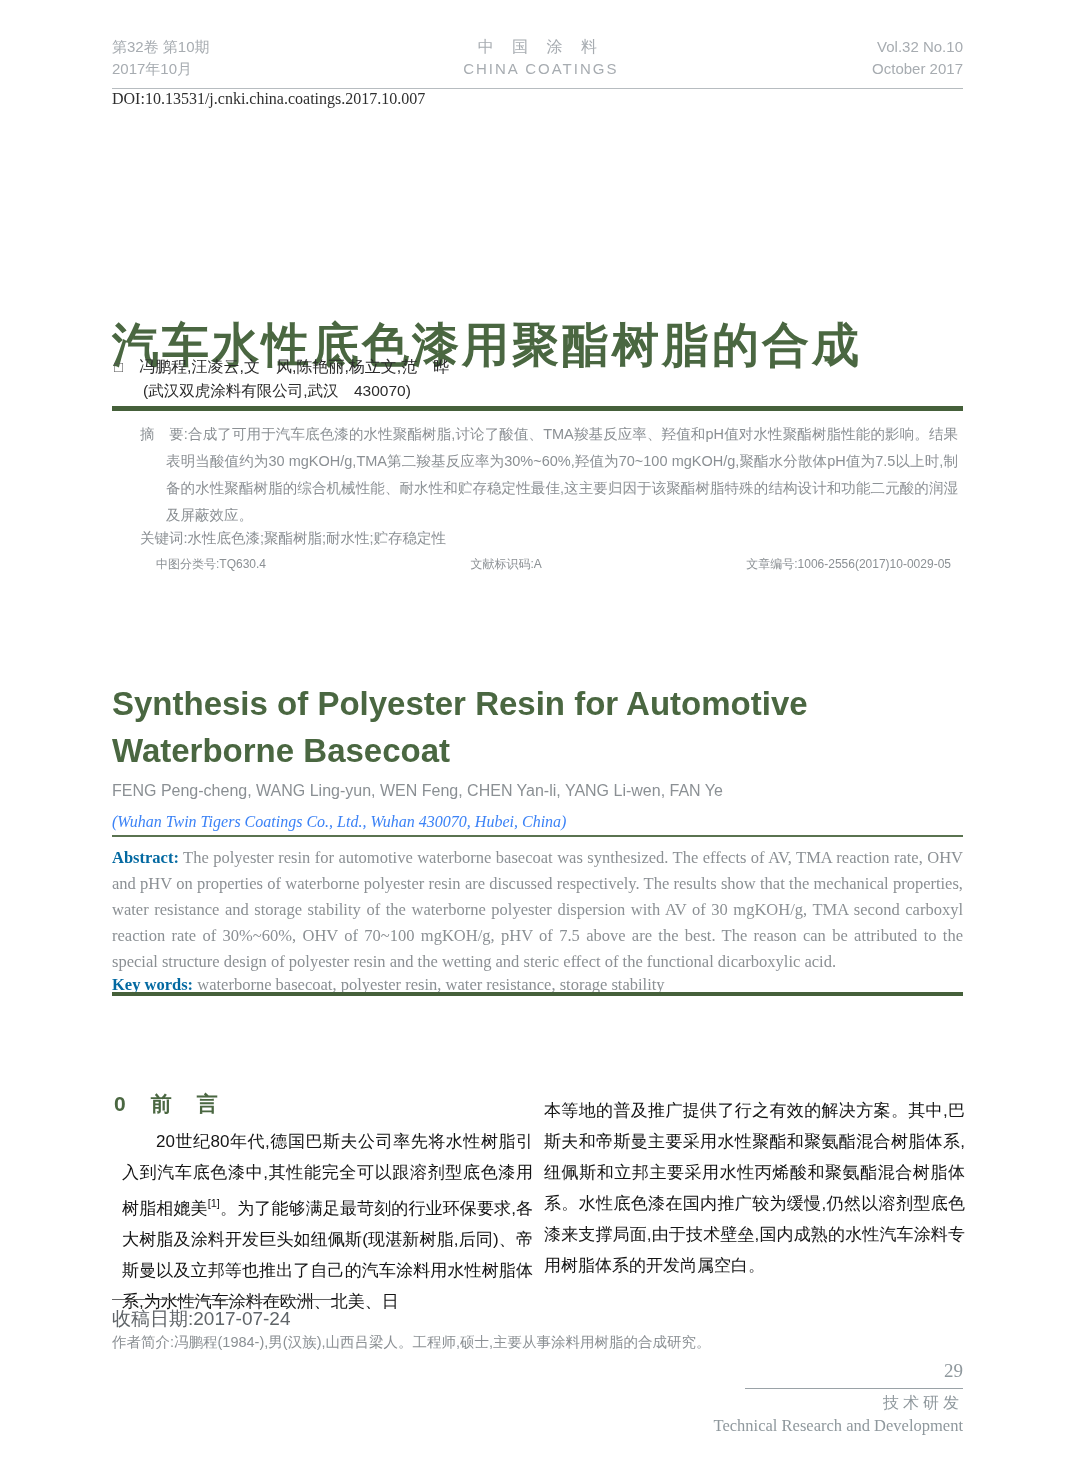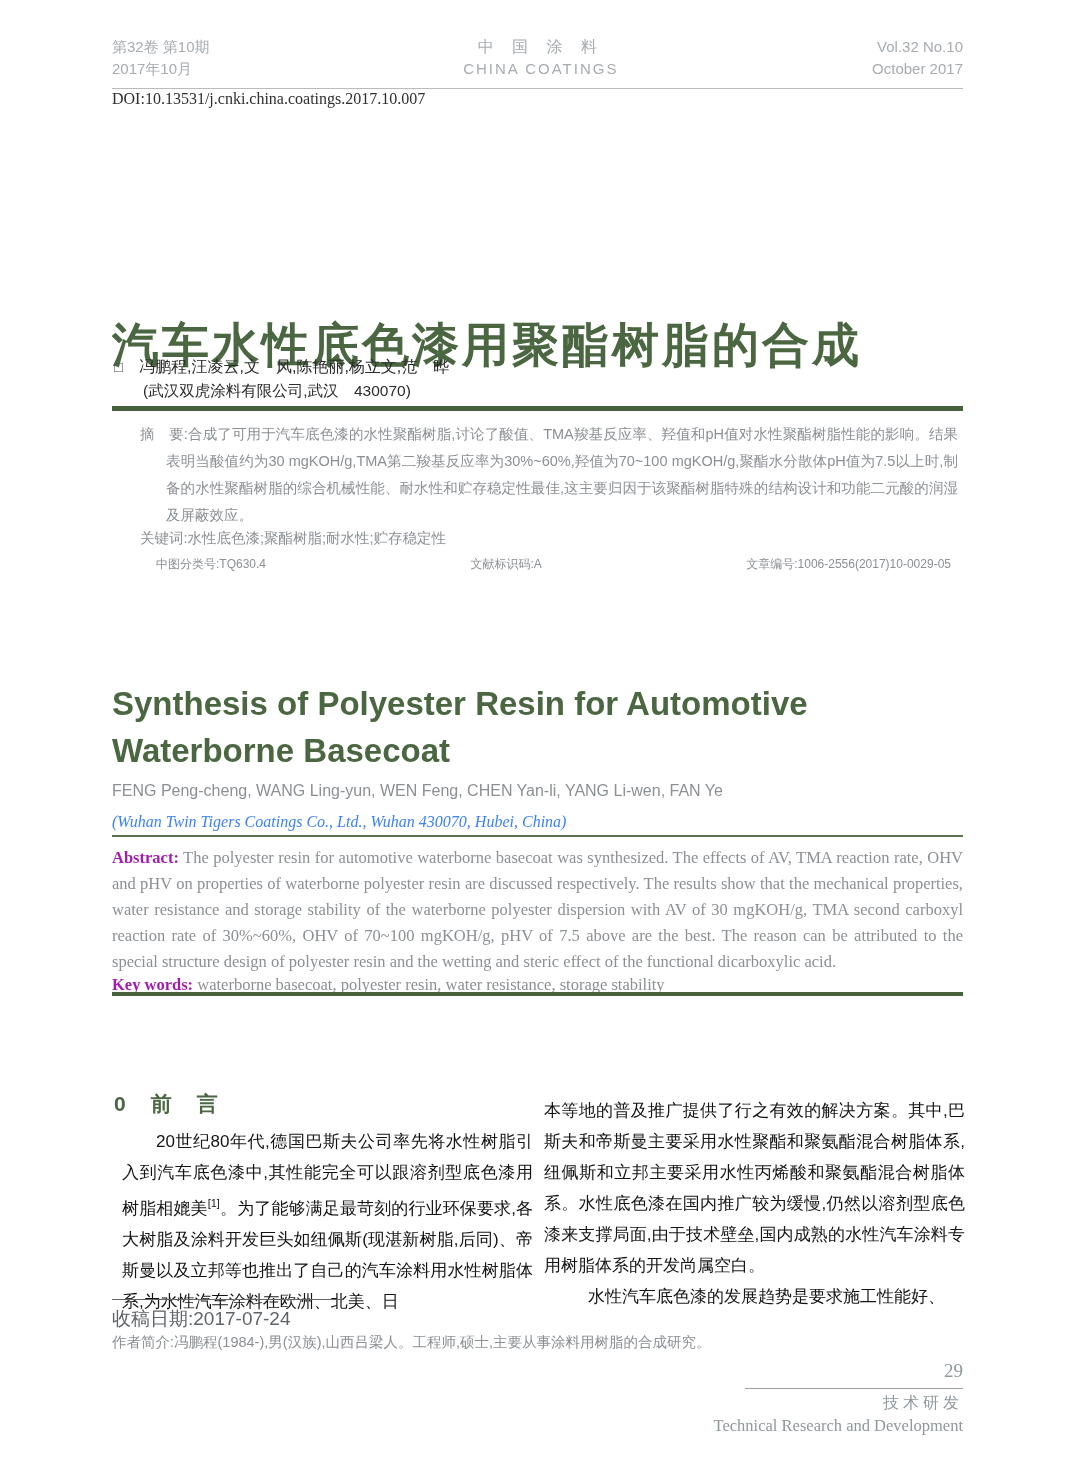--- a/index.html
+++ b/index.html
@@ -61,21 +61,21 @@
   .authors-en { position:absolute; top:782px; left:112px; font-size:16px; color:#8b9094; }
   .affil-en {
     position:absolute; top:813px; left:112px;
     font-family:"Liberation Serif", serif; font-style:italic; font-size:16px; color:#3b82f6;
   }
   .abstract-en {
     position:absolute; top:845px; left:112px; width:851px;
     font-family:"Liberation Serif", serif; font-size:16.5px; line-height:26px;
     color:#8b9094; text-align:justify;
   }
-  .abstract-en b, .keywords-en b { color:#a21caf; }
+  .abstract-en b, .keywords-en b { color:#0369a1; }
   .keywords-en {
     position:absolute; top:975px; left:112px; width:851px;
     font-family:"Liberation Serif", serif; font-size:16.5px; color:#8b9094;
   }
   
   .section-heading {
     position:absolute; top:1090px; left:114px;
     font-size:21px; font-weight:bold; color:#4a6741; letter-spacing:2px;
   }
   .col {
@@ -159,21 +159,20 @@
   <div class="bar bar-bottom"></div>
 
   <h3 class="section-heading">0　前　言</h3>
 
   <div class="col col-left">
     <p class="indent"><span>20世纪80年代,德国巴斯夫公司率先将水性树脂引入到汽车底色漆中,其性能完全可以跟溶剂型底色漆用树脂相媲美</span><sup>[1]</sup><span>。为了能够满足最苛刻的行业环保要求,各大树脂及涂料开发巨头如纽佩斯(现湛新树脂,后同)、帝斯曼以及立邦等也推出了自己的汽车涂料用水性树脂体系,为水性汽车涂料在欧洲、北美、日</span></p>
   </div>
 
   <div class="col col-right">
     <p>本等地的普及推广提供了行之有效的解决方案。其中,巴斯夫和帝斯曼主要采用水性聚酯和聚氨酯混合树脂体系,纽佩斯和立邦主要采用水性丙烯酸和聚氨酯混合树脂体系。水性底色漆在国内推广较为缓慢,仍然以溶剂型底色漆来支撑局面,由于技术壁垒,国内成熟的水性汽车涂料专用树脂体系的开发尚属空白。</p>
-    <p class="indent">水性汽车底色漆的发展趋势是要求施工性能好、</p>
   </div>
 
   <div class="fn-rule"></div>
   <div class="fn-line1"><span>收稿日期:</span><span>2017-07-24</span></div>
   <div class="fn-line2"><span>作者简介:</span><span>冯鹏程(1984-),男(汉族),山西吕梁人。工程师,硕士,主要从事涂料用树脂的合成研究。</span></div>
 
   <div class="pf-num">29</div>
   <div class="pf-rule"></div>
   <div class="pf-cn">技术研发</div>
   <div class="pf-en">Technical Research and Development</div>

